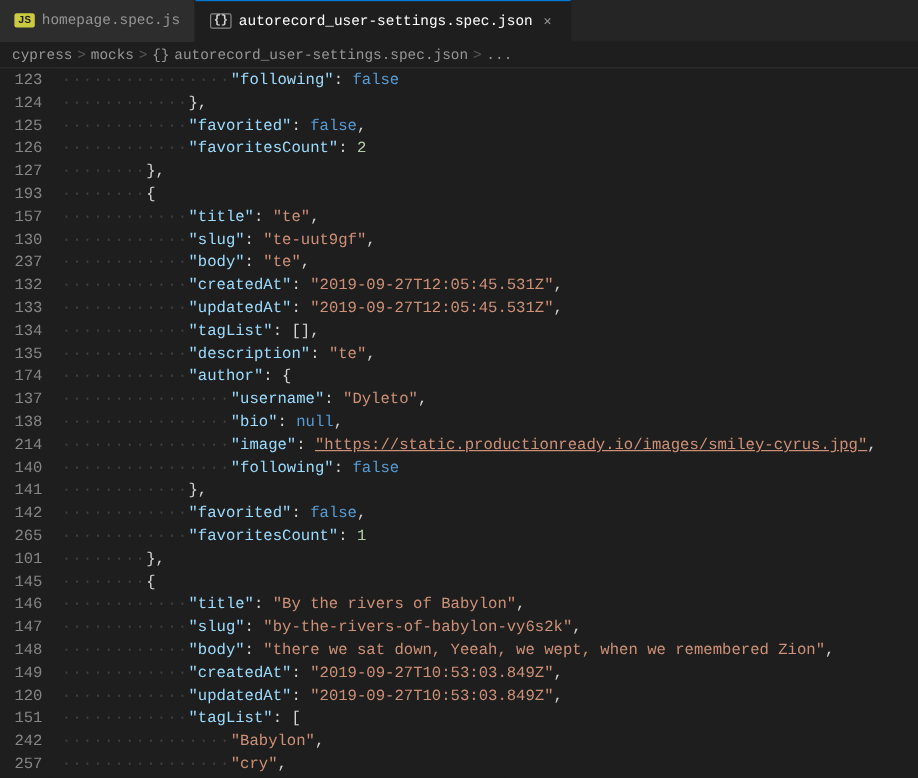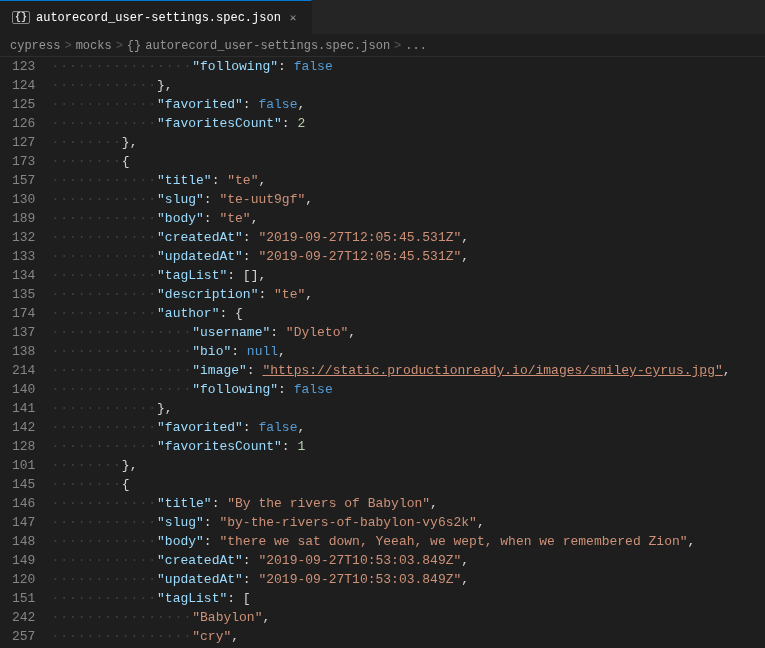--- a/index.html
+++ b/index.html
@@ -117,20 +117,24 @@
       padding: 0px 2px;
       border-radius: 2px;
     }
   </style>
 </head>
 <body>
 
 <div>
 
   <div class="tab-bar">
+    <div class="tab">
+      <span class="tab-icon-js">JS</span>
+      <span>homepage.spec.js</span>
+    </div>
     <div class="tab active">
       <span class="tab-icon-json">{}</span>
       <span>autorecord_user-settings.spec.json</span>
       <span class="tab-close">✕</span>
     </div>
   </div>
 
   <div class="breadcrumb">
     <span>cypress</span>
     <span class="breadcrumb-sep">&gt;</span>
@@ -143,36 +147,36 @@
   </div>
 
   <div class="editor">
     <div class="code-area">
       <div class="line-numbers" id="line-nums">
           <span class="line-num">123</span>
           <span class="line-num">124</span>
           <span class="line-num">125</span>
           <span class="line-num">126</span>
           <span class="line-num">127</span>
-          <span class="line-num">173</span>
+          <span class="line-num">193</span>
           <span class="line-num">157</span>
           <span class="line-num">130</span>
-          <span class="line-num">189</span>
+          <span class="line-num">237</span>
           <span class="line-num">132</span>
           <span class="line-num">133</span>
           <span class="line-num">134</span>
           <span class="line-num">135</span>
           <span class="line-num">174</span>
           <span class="line-num">137</span>
           <span class="line-num">138</span>
           <span class="line-num">214</span>
           <span class="line-num">140</span>
           <span class="line-num">141</span>
           <span class="line-num">142</span>
-          <span class="line-num">128</span>
+          <span class="line-num">265</span>
           <span class="line-num">101</span>
           <span class="line-num">145</span>
           <span class="line-num">146</span>
           <span class="line-num">147</span>
           <span class="line-num">148</span>
           <span class="line-num">149</span>
           <span class="line-num">120</span>
           <span class="line-num">151</span>
           <span class="line-num">242</span>
           <span class="line-num">257</span>

